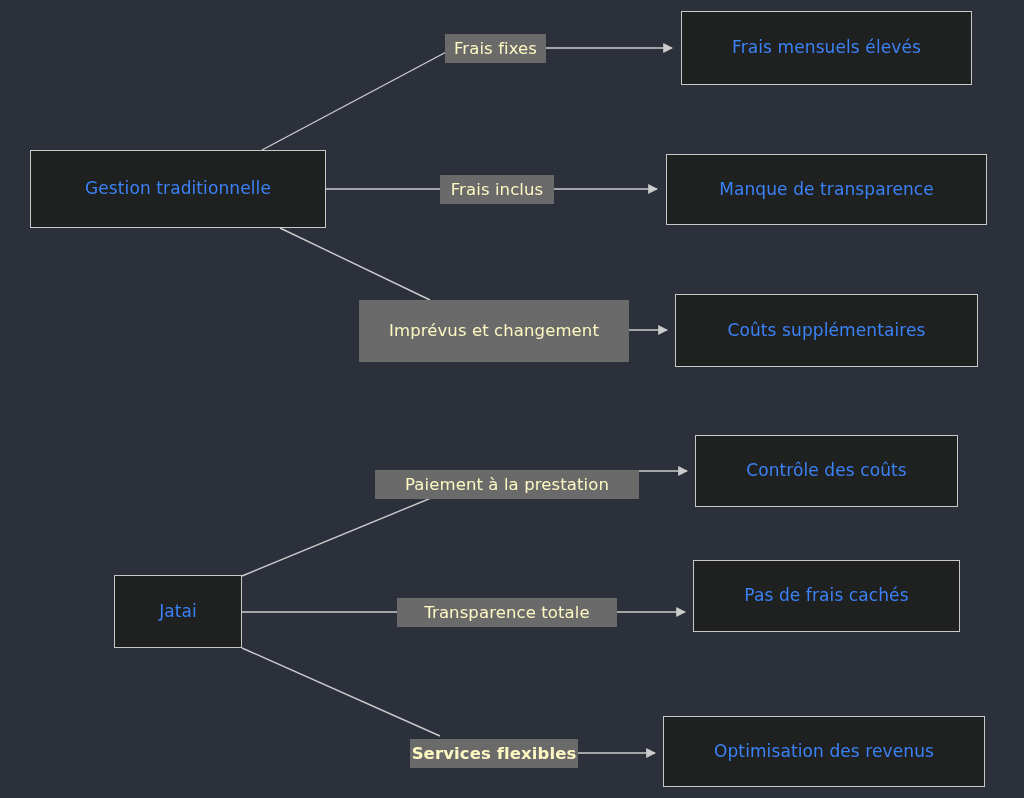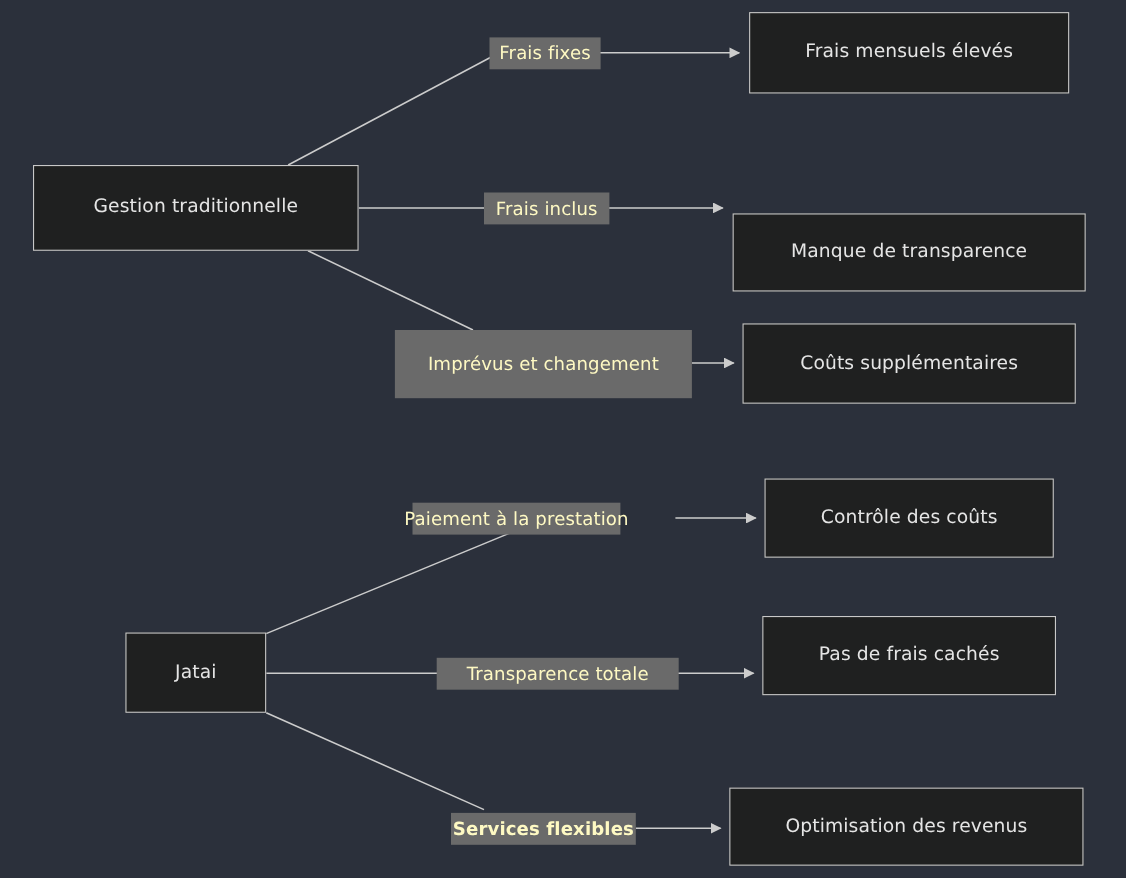--- a/index.html
+++ b/index.html
@@ -20,21 +20,21 @@
     left: 0;
     top: 0;
     width: 1024px;
     height: 798px;
   }
   .node {
     position: absolute;
     box-sizing: border-box;
     background: #1f2020;
     border: 1px solid #c8c8c8;
-    color: #e5e5e5;
+    color: #3b82f6;
     display: flex;
     align-items: center;
     justify-content: center;
     text-align: center;
     font-size: 17px;
     line-height: 1.25;
     letter-spacing: 0.1px;
   }
   .edge-label {
     position: absolute;
@@ -84,21 +84,21 @@
   </svg>
 
   <div class="node" style="left:30px; top:150px; width:296px; height:78px;">
     <span>Gestion traditionnelle</span>
   </div>
 
   <div class="node" style="left:681px; top:11px; width:291px; height:74px;">
     <span>Frais mensuels élevés</span>
   </div>
 
-  <div class="node" style="left:666px; top:154px; width:321px; height:71px;margin-top:40px;">
+  <div class="node" style="left:666px; top:154px; width:321px; height:71px;">
     <span>Manque de transparence</span>
   </div>
 
   <div class="node" style="left:675px; top:294px; width:303px; height:73px;">
     <span>Coûts supplémentaires</span>
   </div>
 
   <div class="edge-label" style="left:445px; top:34px; width:101px; height:29px;">
     <span>Frais fixes</span>
   </div>
@@ -120,21 +120,21 @@
   </div>
 
   <div class="node" style="left:693px; top:560px; width:267px; height:72px;">
     <span>Pas de frais cachés</span>
   </div>
 
   <div class="node" style="left:663px; top:716px; width:322px; height:71px;">
     <span>Optimisation des revenus</span>
   </div>
 
-  <div class="edge-label" style="left:375px; top:457px; width:189px; height:29px;">
+  <div class="edge-label" style="left:375px; top:470px; width:264px; height:29px;">
     <span>Paiement à la prestation</span>
   </div>
 
   <div class="edge-label" style="left:397px; top:598px; width:220px; height:29px;">
     <span>Transparence totale</span>
   </div>
 
   <div class="edge-label" style="left:410px; top:739px; width:168px; height:29px;font-weight:bold;">
     <span>Services flexibles</span>
   </div>

